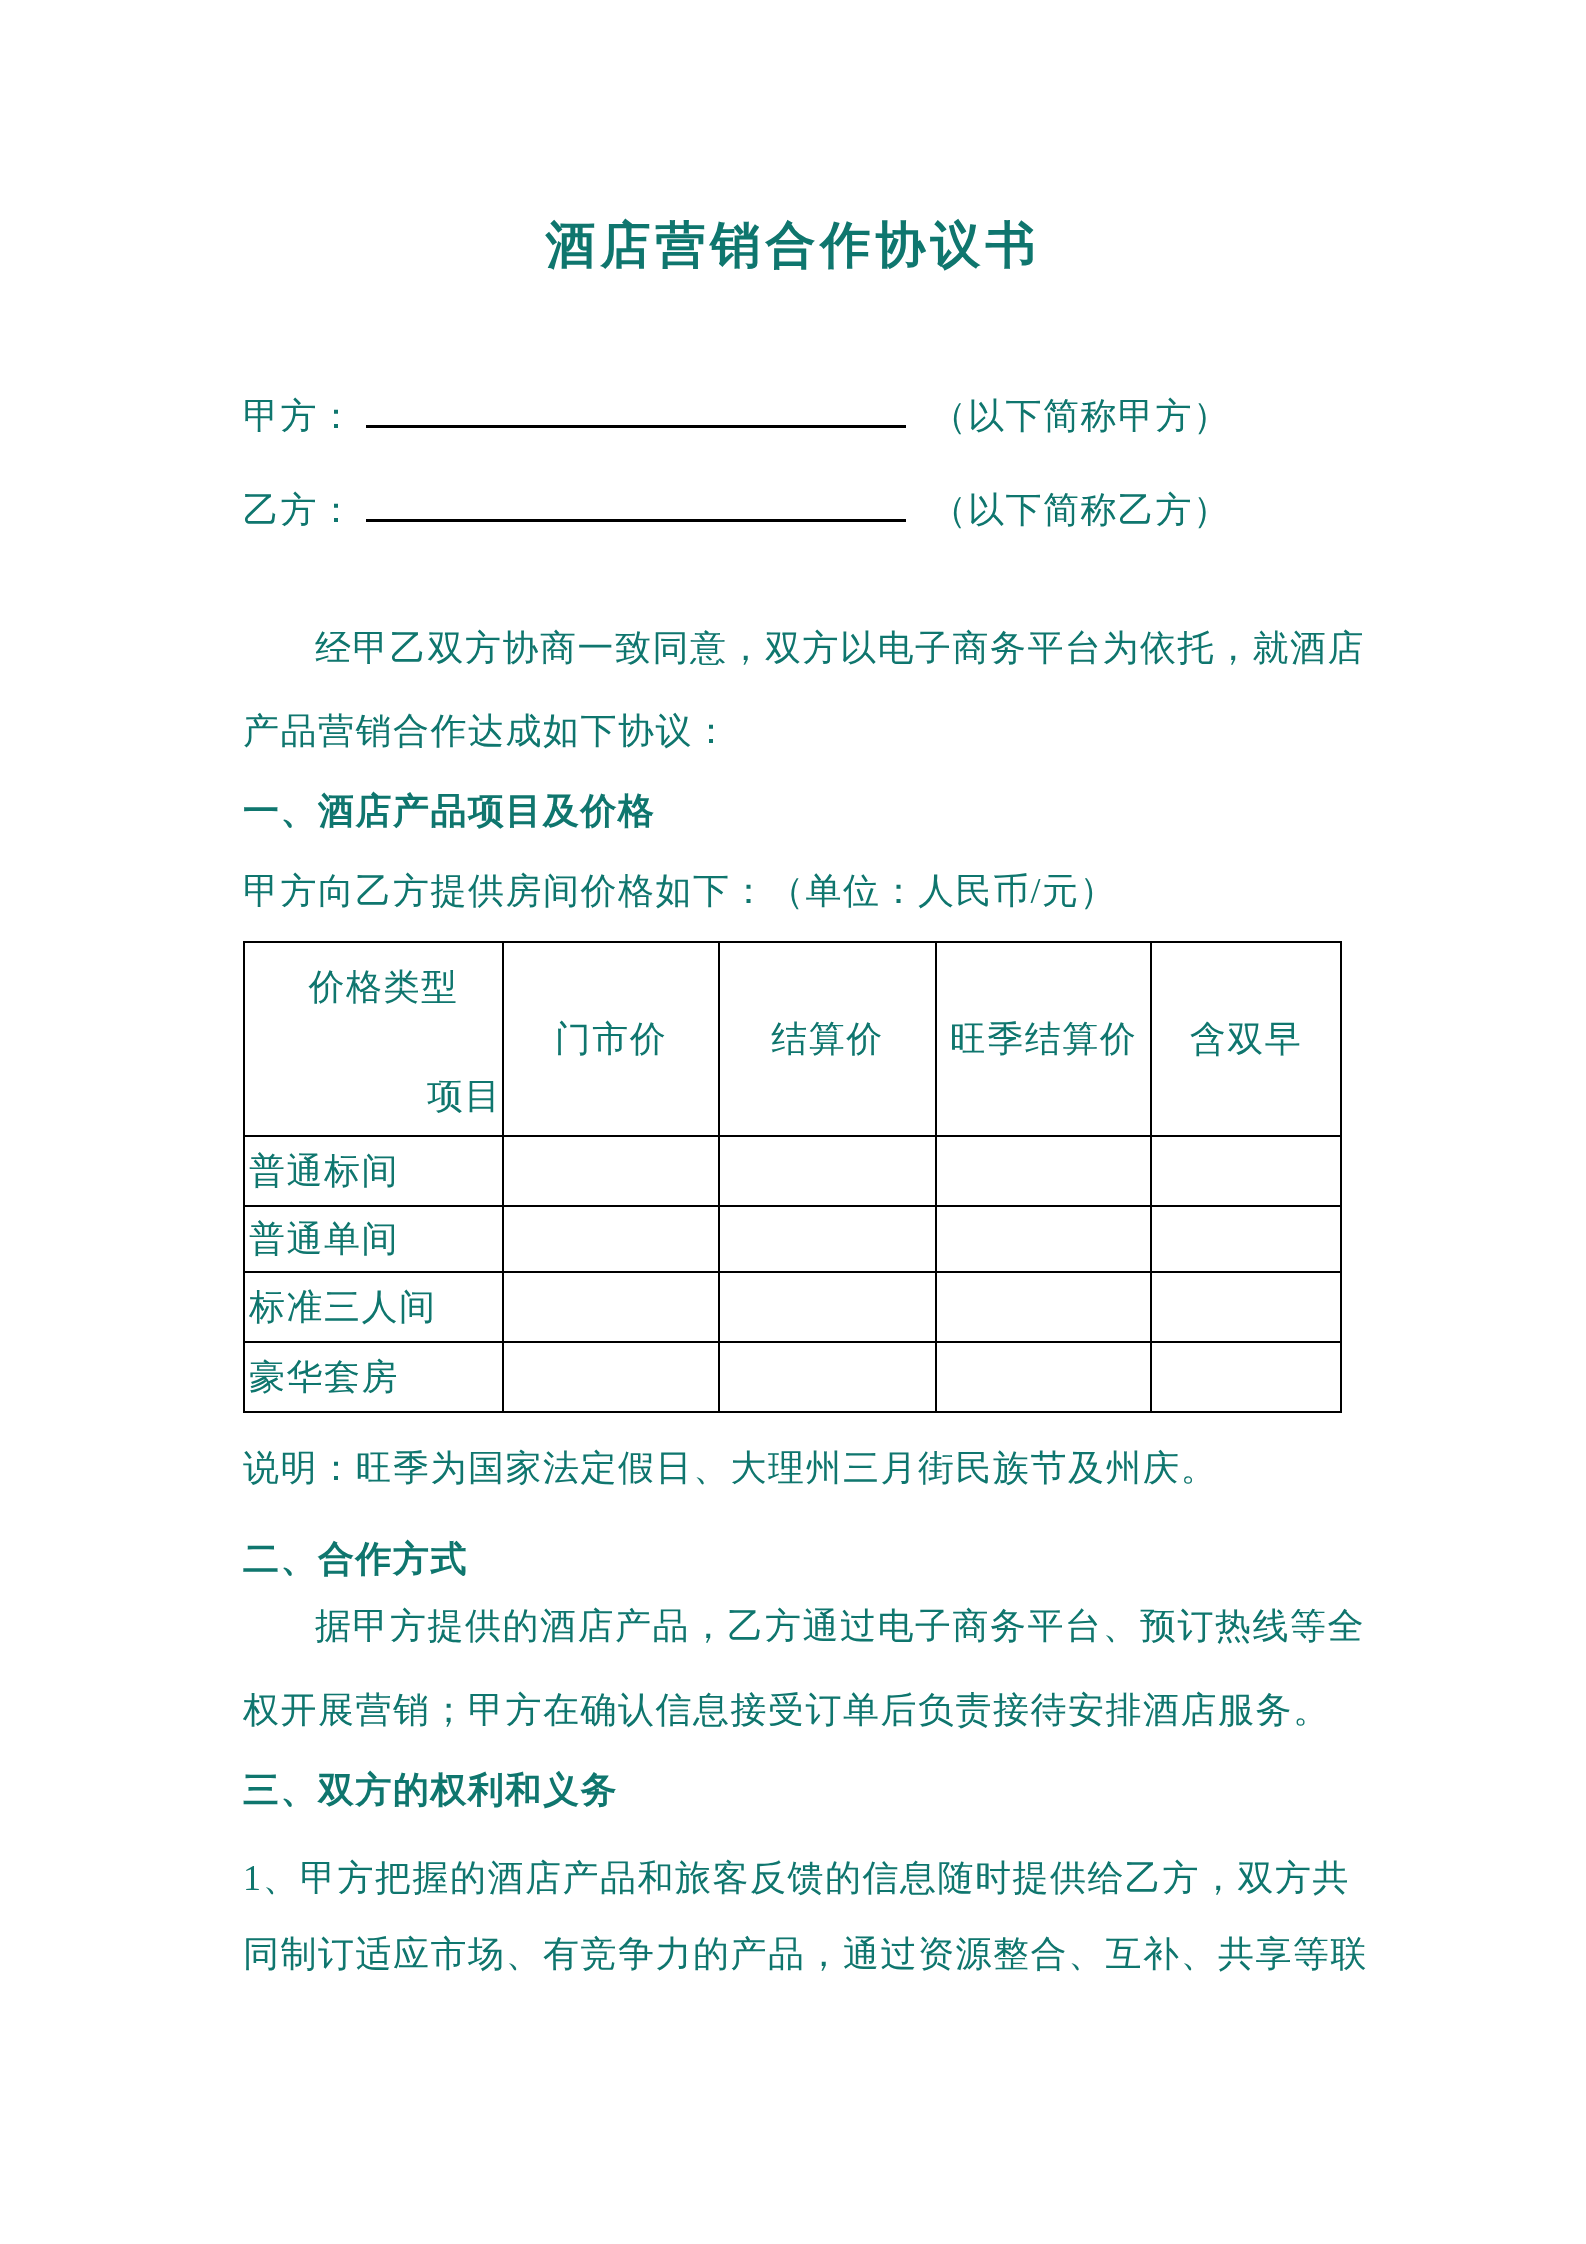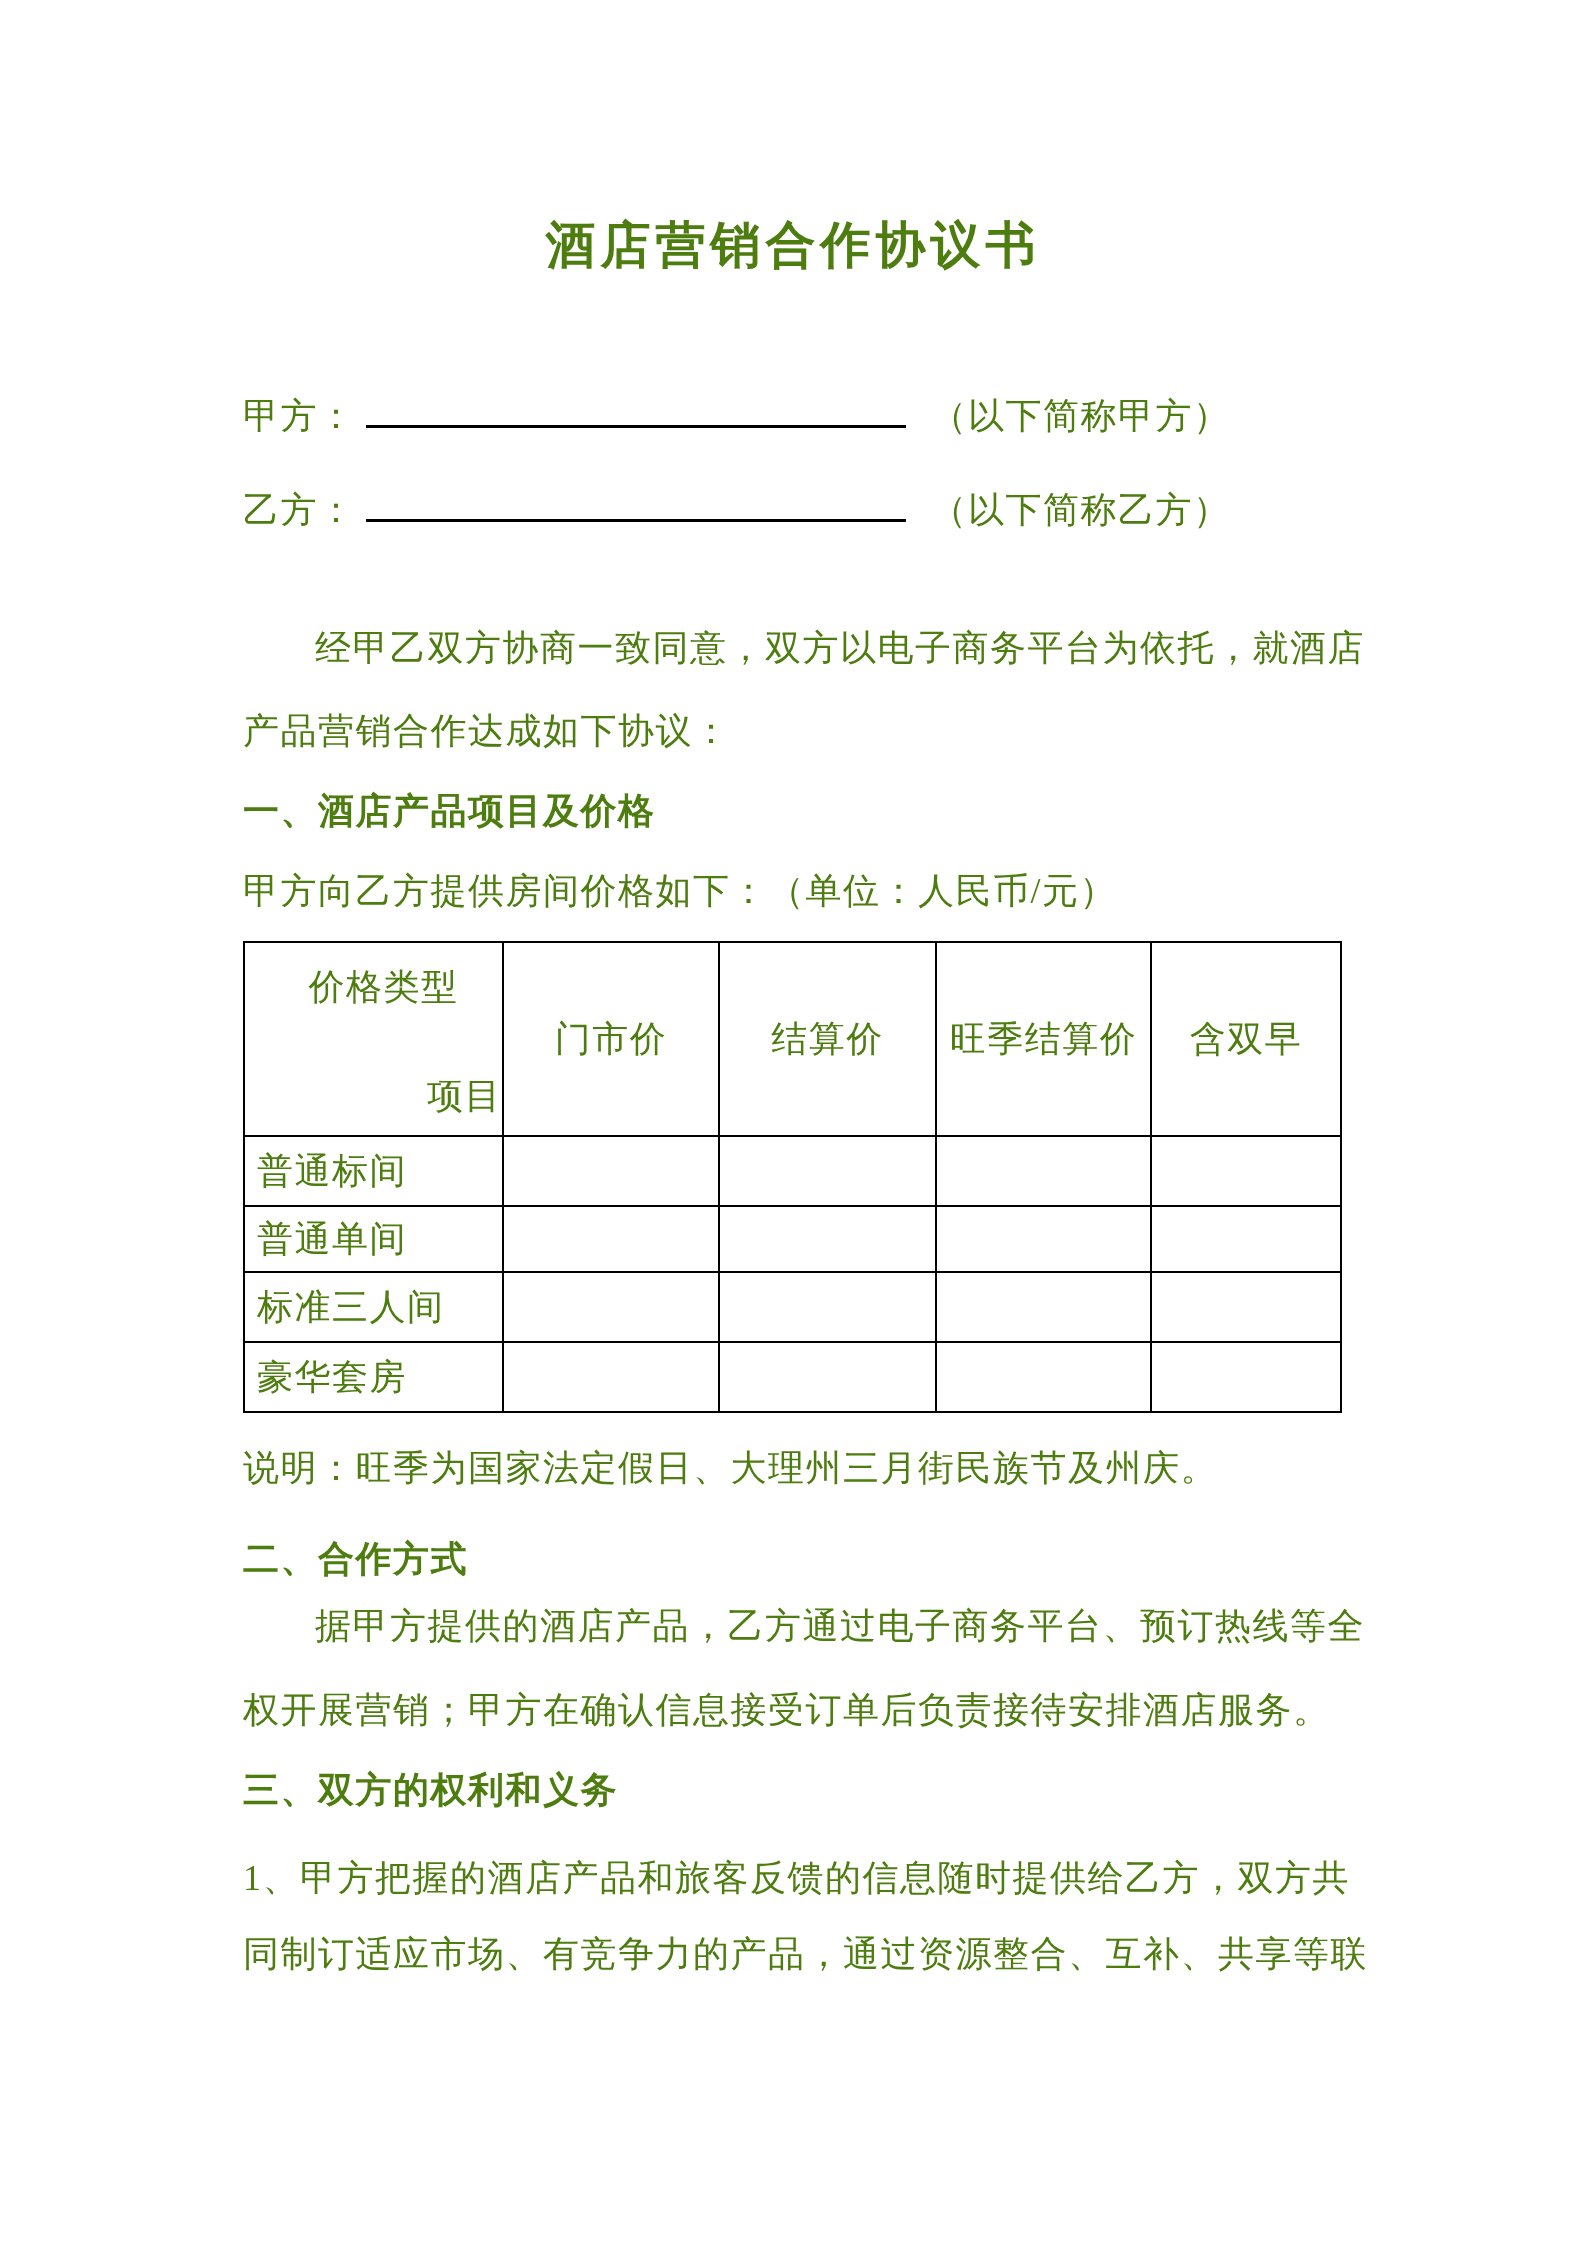--- a/index.html
+++ b/index.html
@@ -2,21 +2,21 @@
 <html><head>
 <meta charset="utf-8">
 <style>
   * { margin: 0; padding: 0; box-sizing: border-box; }
   html, body { background: #ffffff; }
   .page {
     position: relative;
     width: 1586px;
     height: 2244px;
     background: #ffffff;
-    color: #4d7c0f;
+    color: #0f766e;
     font-family: "Liberation Serif", "DejaVu Serif", serif;
     overflow: hidden;
   }
   .abs { position: absolute; }
   .line {
     font-size: 36px;
     letter-spacing: 1.5px;
     line-height: 44px;
     white-space: nowrap;
     text-align: center;
@@ -63,21 +63,21 @@
     top: 20px; left: 0; right: 0;
     text-align: center;
     padding-left: 20px;
   }
   .corner-bottom {
     position: absolute;
     bottom: 14px; left: 0; right: 0;
     text-align: right;
   }
   td.col-header { text-align: center; }
-  td.row-label { text-align: left; padding-left: 12px; }
+  td.row-label { text-align: left; padding-left: 4px; }
 </style>
 </head>
 <body>
 
 <div class="page">
 
   <div class="abs doc-title">酒店营销合作协议书</div>
 
   <div class="abs line party-row" style="left:243px; top:386px;">
     <span>甲方：</span>

